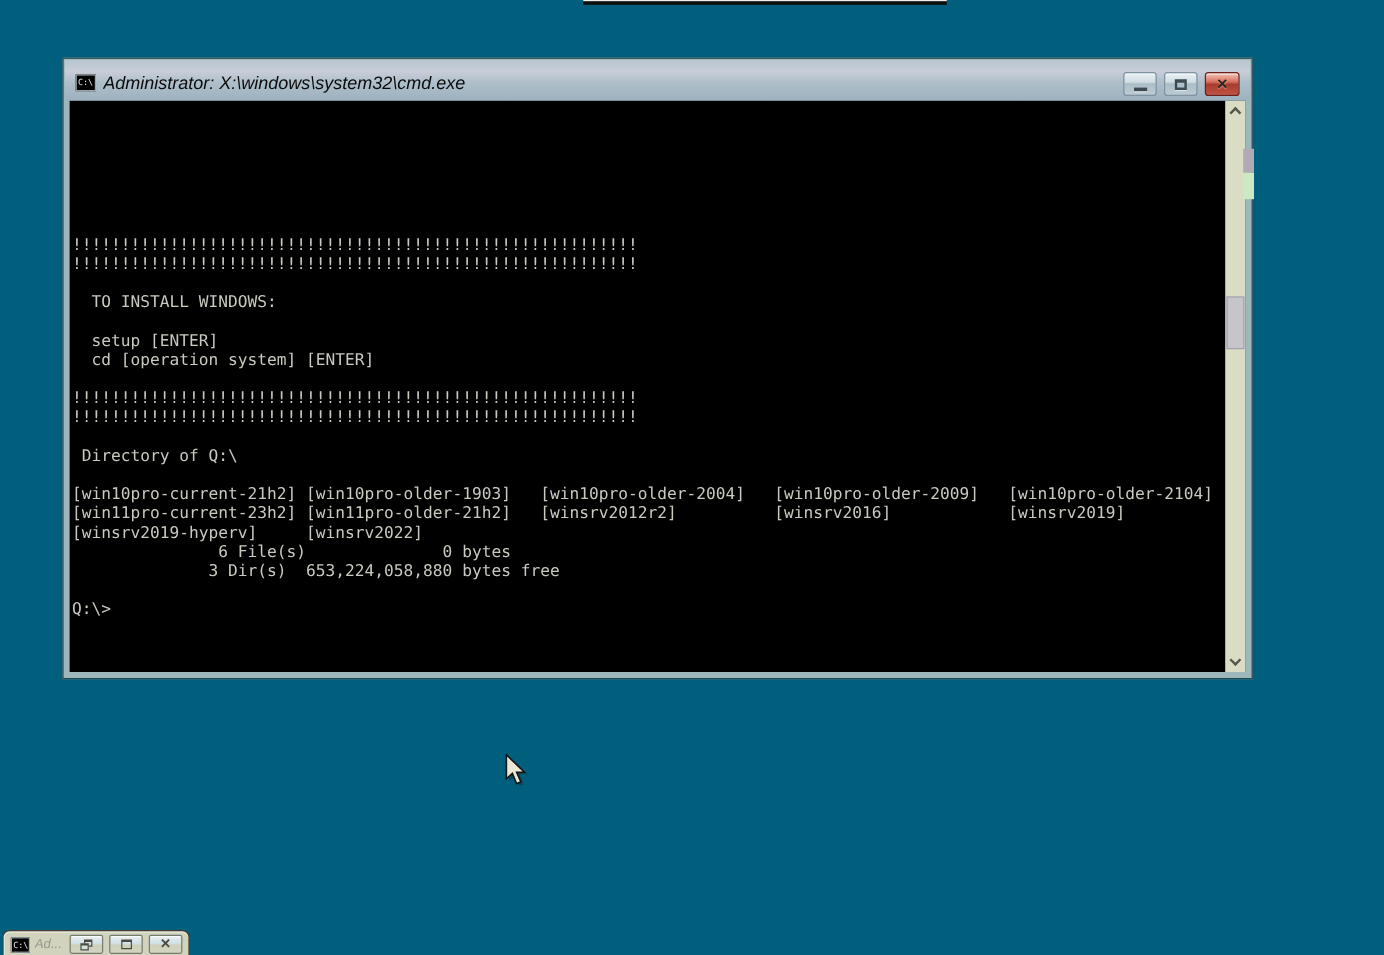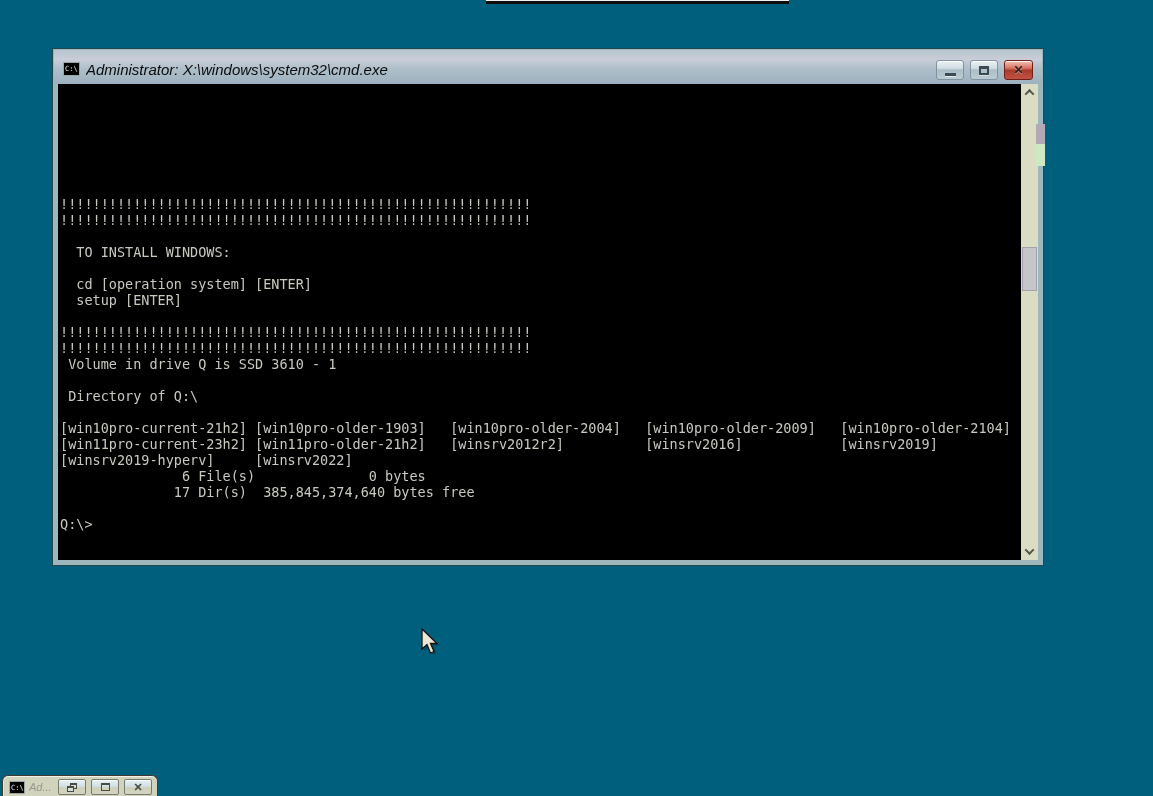--- a/index.html
+++ b/index.html
@@ -109,34 +109,33 @@
         <div class="tline">&nbsp;</div>
         <div class="tline">&nbsp;</div>
         <div class="tline">&nbsp;</div>
         <div class="tline">&nbsp;</div>
         <div class="tline">&nbsp;</div>
         <div class="tline">!!!!!!!!!!!!!!!!!!!!!!!!!!!!!!!!!!!!!!!!!!!!!!!!!!!!!!!!!!</div>
         <div class="tline">!!!!!!!!!!!!!!!!!!!!!!!!!!!!!!!!!!!!!!!!!!!!!!!!!!!!!!!!!!</div>
         <div class="tline">&nbsp;</div>
         <div class="tline">  TO INSTALL WINDOWS:</div>
         <div class="tline">&nbsp;</div>
+        <div class="tline">  setup [ENTER]</div>
         <div class="tline">  cd [operation system] [ENTER]</div>
-        <div class="tline">  setup [ENTER]</div>
         <div class="tline">&nbsp;</div>
         <div class="tline">!!!!!!!!!!!!!!!!!!!!!!!!!!!!!!!!!!!!!!!!!!!!!!!!!!!!!!!!!!</div>
         <div class="tline">!!!!!!!!!!!!!!!!!!!!!!!!!!!!!!!!!!!!!!!!!!!!!!!!!!!!!!!!!!</div>
-        <div class="tline"> Volume in drive Q is SSD 3610 - 1</div>
         <div class="tline">&nbsp;</div>
         <div class="tline"> Directory of Q:\</div>
         <div class="tline">&nbsp;</div>
         <div class="tline">[win10pro-current-21h2] [win10pro-older-1903]   [win10pro-older-2004]   [win10pro-older-2009]   [win10pro-older-2104]</div>
         <div class="tline">[win11pro-current-23h2] [win11pro-older-21h2]   [winsrv2012r2]          [winsrv2016]            [winsrv2019]</div>
         <div class="tline">[winsrv2019-hyperv]     [winsrv2022]</div>
         <div class="tline">               6 File(s)              0 bytes</div>
-        <div class="tline">              17 Dir(s)  385,845,374,640 bytes free</div>
+        <div class="tline">              3 Dir(s)  653,224,058,880 bytes free</div>
         <div class="tline">&nbsp;</div>
         <div class="tline">Q:\&gt;</div>
       </div>
     <div class="sbar">
       <div class="sarrow up">
           <div class="chev up"></div>
         </div>
       <div class="sthumb"></div>
       <div class="sarrow down">
           <div class="chev down"></div>

